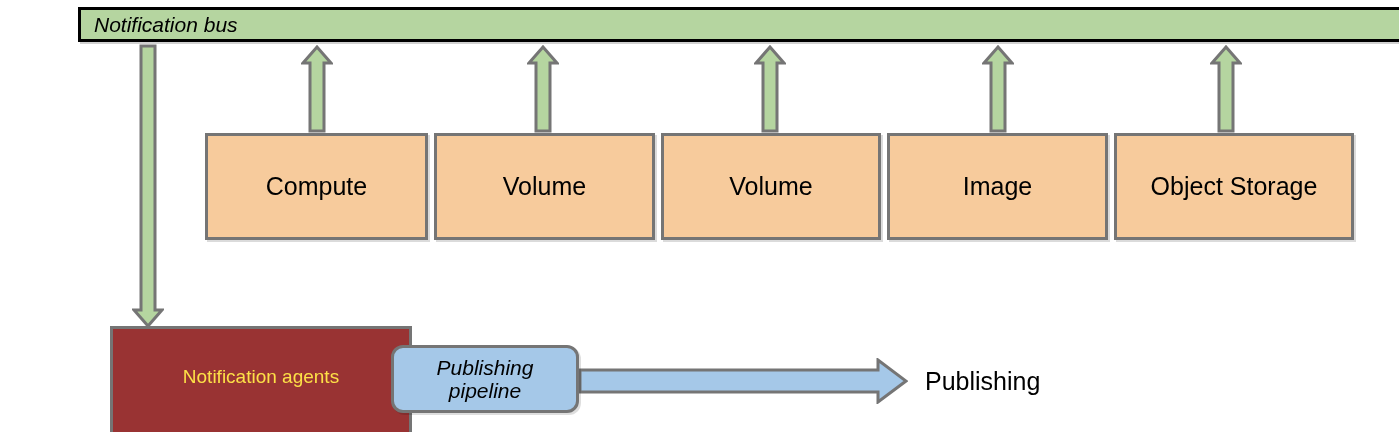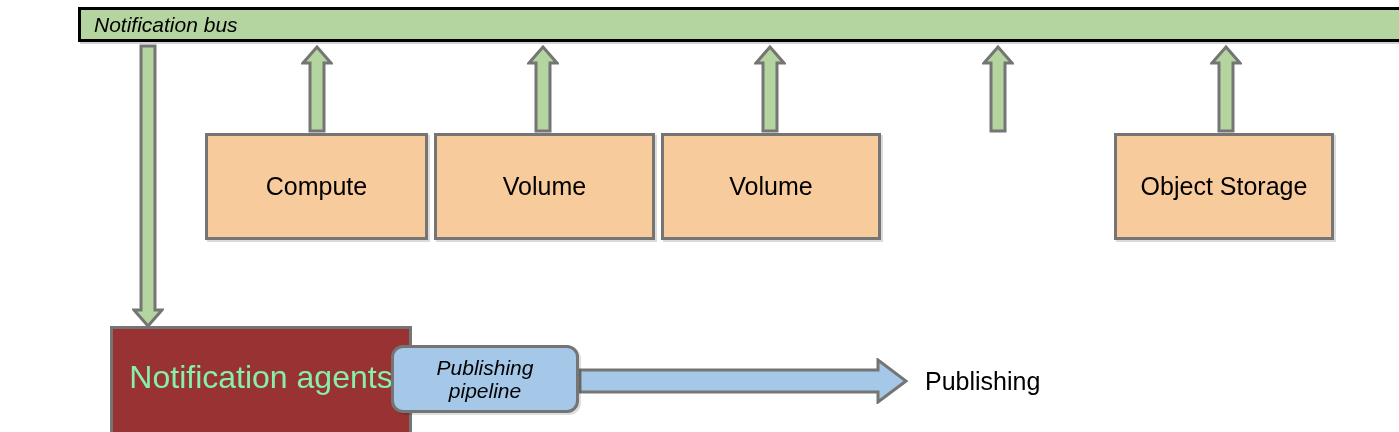--- a/index.html
+++ b/index.html
@@ -88,22 +88,22 @@
     width: 302px;
     height: 110px;
     background: #993333;
     border: 3px solid #757575;
     box-sizing: border-box;
     display: flex;
     align-items: center;
     justify-content: center;
   }
   #notification-agents-box .agents-label {
-    font-size: 32px;
-    color: #86efac;
+    font-size: 19px;
+    color: #fde047;
     white-space: nowrap;
     margin-top: -8px;
   }
 
   
   #publishing-pipeline-box {
     left: 391px;
     top: 345px;
     width: 188px;
     height: 68px;
@@ -178,21 +178,24 @@
 
   <div class="abs service-box" style="left:205px; width:223px;">
     <span class="service-label">Compute</span>
   </div>
   <div class="abs service-box" style="left:434px; width:221px;">
     <span class="service-label">Volume</span>
   </div>
   <div class="abs service-box" style="left:661px; width:220px;">
     <span class="service-label">Volume</span>
   </div>
-  <div class="abs service-box" style="left:1114px; width:220px;">
+  <div class="abs service-box" style="left:887px; width:221px;">
+    <span class="service-label">Image</span>
+  </div>
+  <div class="abs service-box" style="left:1114px; width:240px;">
     <span class="service-label">Object Storage</span>
   </div>
 
   <div class="abs down-arrow" id="down-arrow-notifications">
     <svg width="32" height="284" viewBox="0 0 32 284" xmlns="http://www.w3.org/2000/svg">
       <polygon points="16,282 30,266 23,266 23,2 9,2 9,266 2,266" fill="#b5d5a0" stroke="#757575" stroke-width="3" stroke-linejoin="miter"></polygon>
     </svg>
   </div>
 
 

